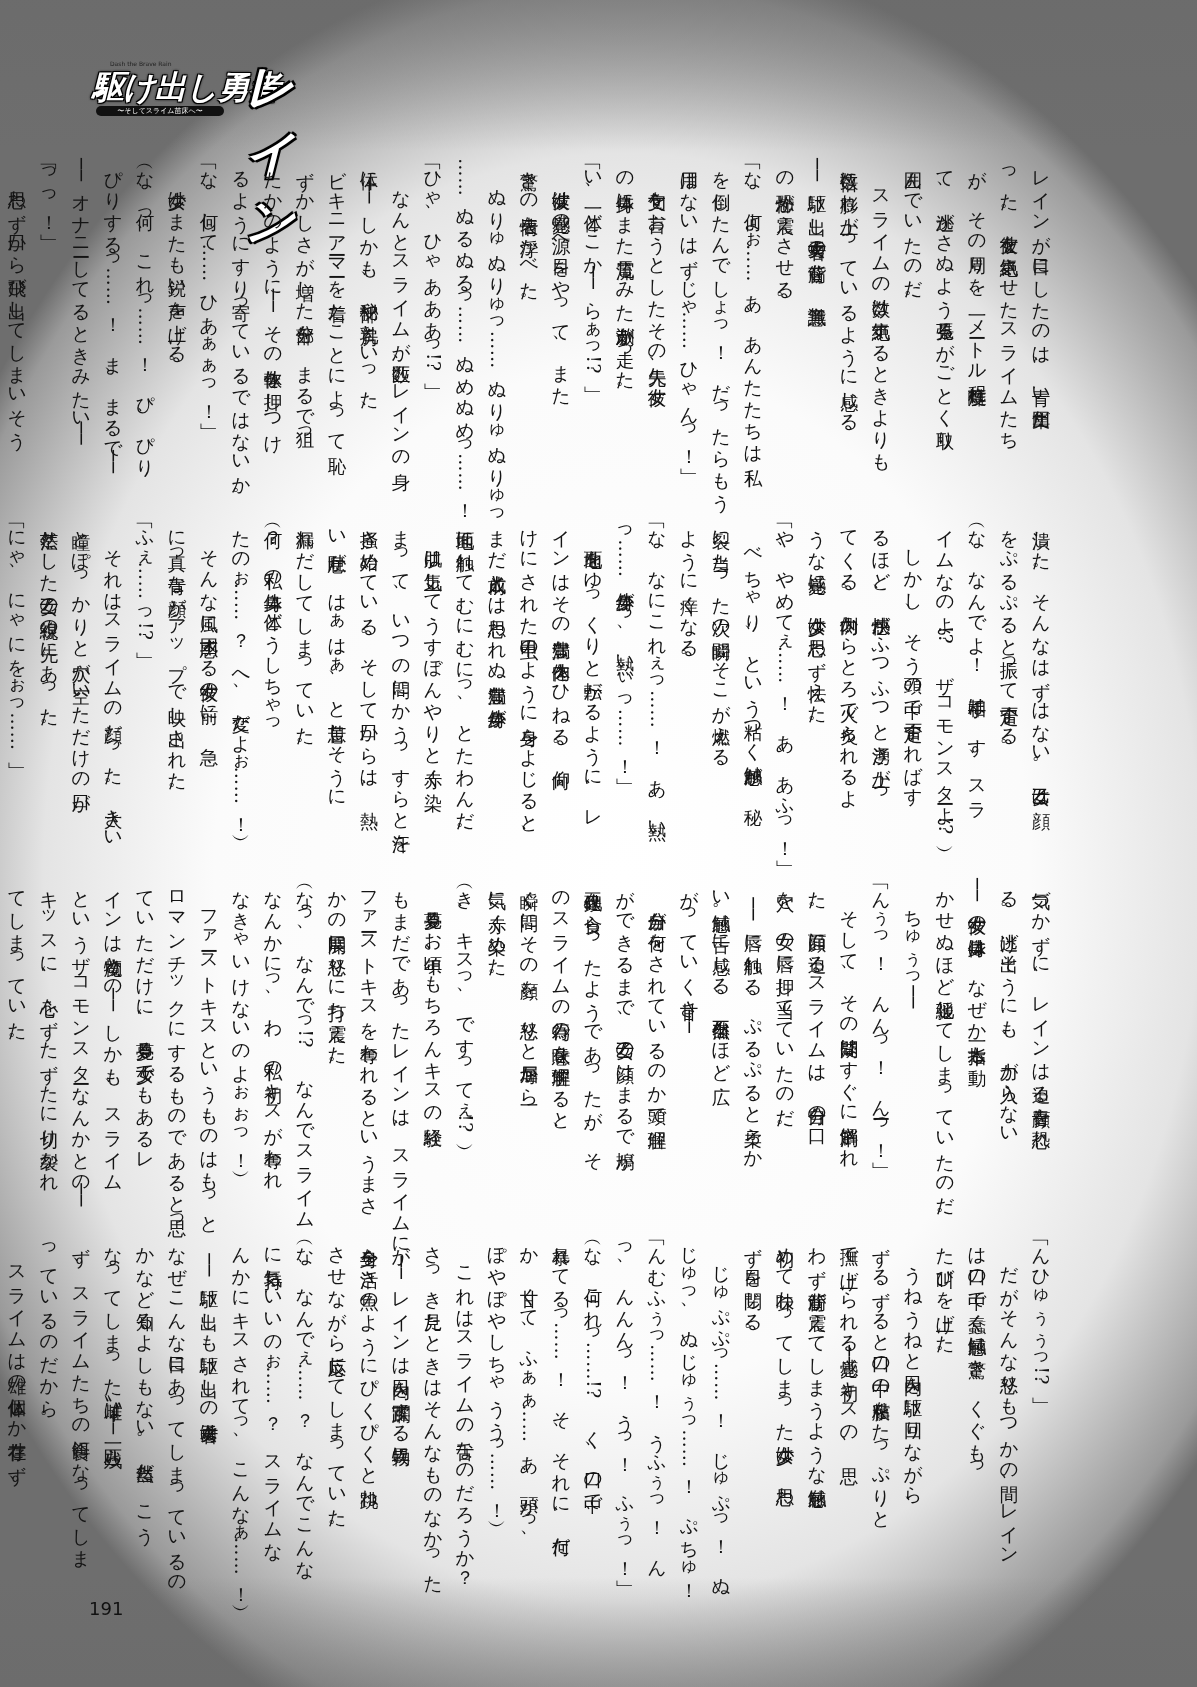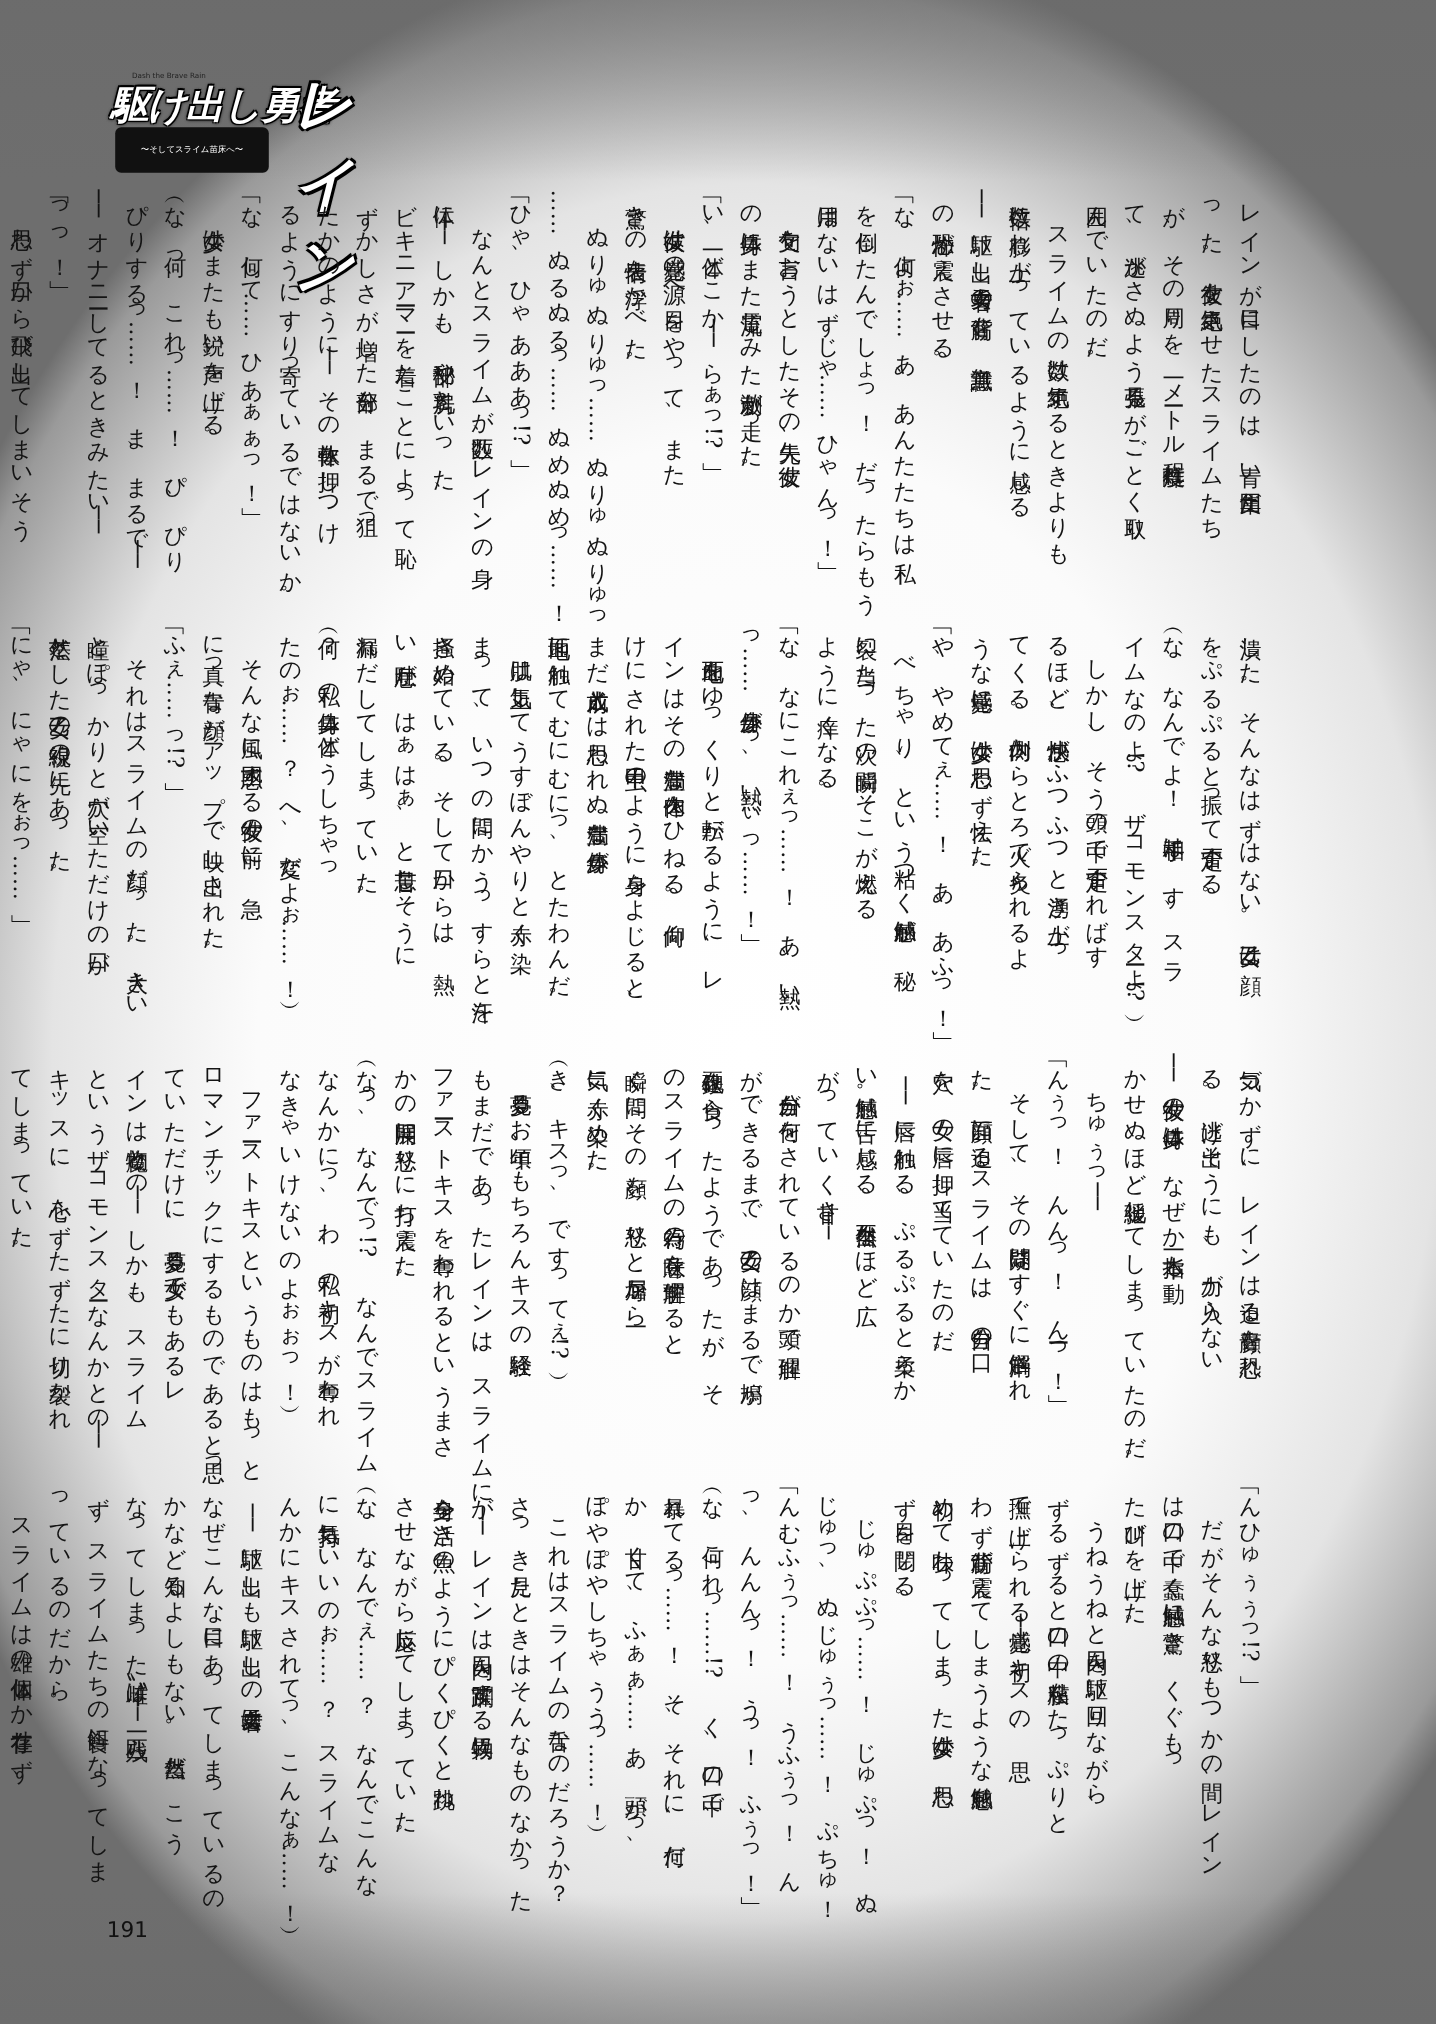--- a/index.html
+++ b/index.html
@@ -42,21 +42,21 @@
     position: absolute; left: 140px; top: -2px;
     font-family: "DejaVu Sans", sans-serif; font-weight: bold;
     font-size: 50px; color: #fff; letter-spacing: -4px;
     text-shadow: 0 0 3px #000, 0 0 3px #000, 2px 2px 0 #000, -2px -2px 0 #000, 2px -2px 0 #000, -2px 2px 0 #000;
     font-style: italic;
     margin-left: 16px;
   }
   .logo .subtitle {
     position: absolute; left: 8px; top: 50px; width: 128px;
     font-size: 7px; color: #fff; text-align: center;
-    background: #111; border-radius: 5px; padding: 14px 0;
+    background: #111; border-radius: 5px; padding: 0 0;
     font-family: "DejaVu Sans", sans-serif;
   }
   .band {
     position: absolute;
     writing-mode: vertical-rl;
     font-size: 18.6px;
     line-height: 32px;
     letter-spacing: 0.55px;
     color: #141414;
     white-space: pre;

